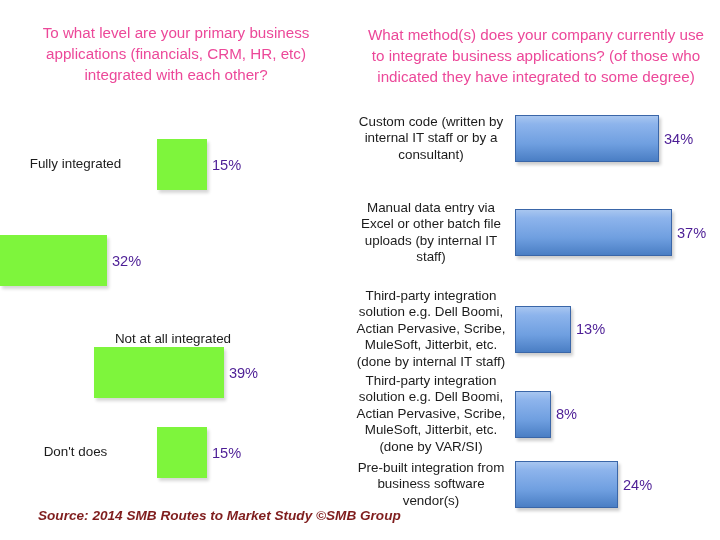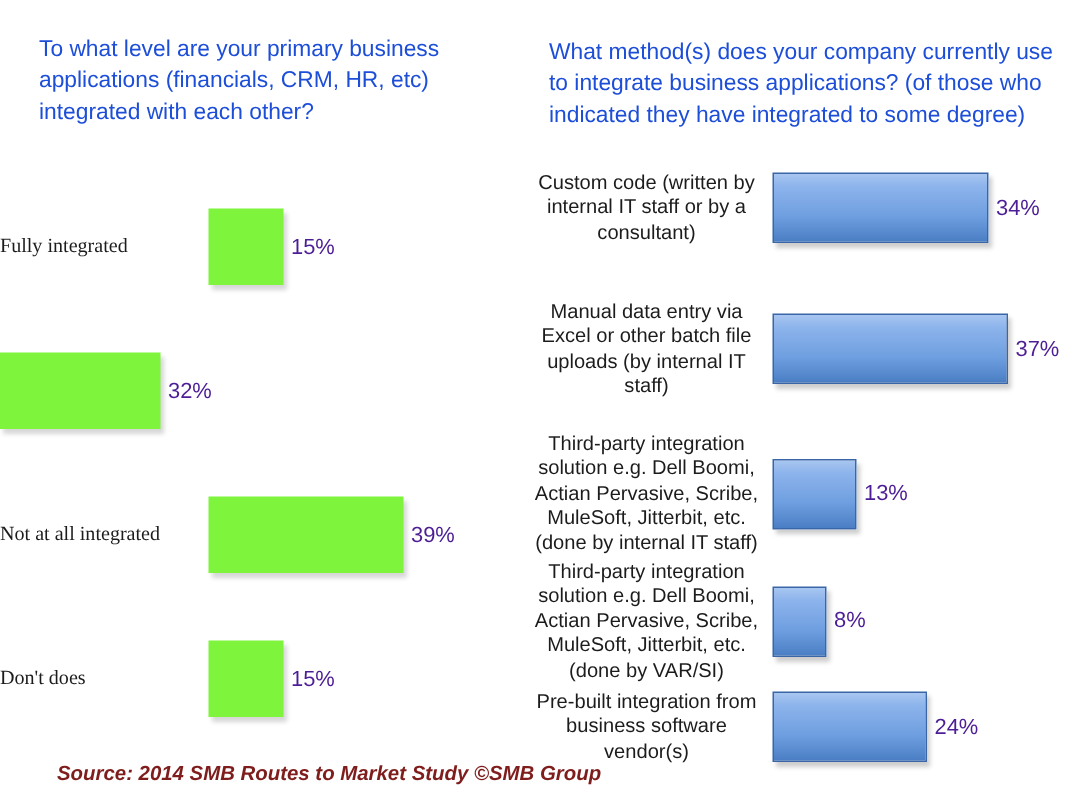--- a/index.html
+++ b/index.html
@@ -22,23 +22,24 @@
     top: 0;
     height: 540px;
   }
   .panel-left  { left: 0;     width: 352px; }
   .panel-right { left: 352px; width: 368px; }
 
   .chart-title {
     position: absolute;
     left: 0;
     right: 0;
+    text-align: center;
     font-size: 15.2px;
     line-height: 21px;
-    color: #1d4ed8;
+    color: #ec4899;
   }
   .panel-left .chart-title  { top: 22px; padding: 0 26px; }
   .panel-right .chart-title { top: 24px; padding: 0 14px; }
 
   
   .bar-row {
     position: absolute;
     display: flex;
     align-items: center;
   }
@@ -61,25 +62,24 @@
     white-space: nowrap;
     margin-left: 5px;
   }
 
   
   .left-row {
     left: 0;
     width: 352px;
   }
   .left-row .cat-label {
-    width: 139px;
-    text-align: left;
+    width: 157px;
+    text-align: center;
     padding-right: 6px;
     box-sizing: border-box;
-    font-family: Liberation Serif, serif;
   }
   .bar-green {
     height: 51px;
     background: #7ef53c;
     box-shadow: 2px 3px 3px rgba(0,0,0,0.16);
   }
 
   
   .right-row {
     left: 0;
@@ -125,21 +125,21 @@
     </div>
   </div>
 
   <div class="bar-row left-row" style="top:235px;">
     <div class="bar-track">
       <div class="bar bar-green" style="width:107px;"></div>
       <div class="value-label">32%</div>
     </div>
   </div>
 
-  <div class="bar-row left-row" style="top:331px;">
+  <div class="bar-row left-row" style="top:331px;flex-direction:column;">
     <div class="cat-label">Not at all integrated</div>
     <div class="bar-track">
       <div class="bar bar-green" style="width:130px;"></div>
       <div class="value-label">39%</div>
     </div>
   </div>
 
   <div class="bar-row left-row" style="top:427px;">
     <div class="cat-label">Don't does</div>
     <div class="bar-track">

